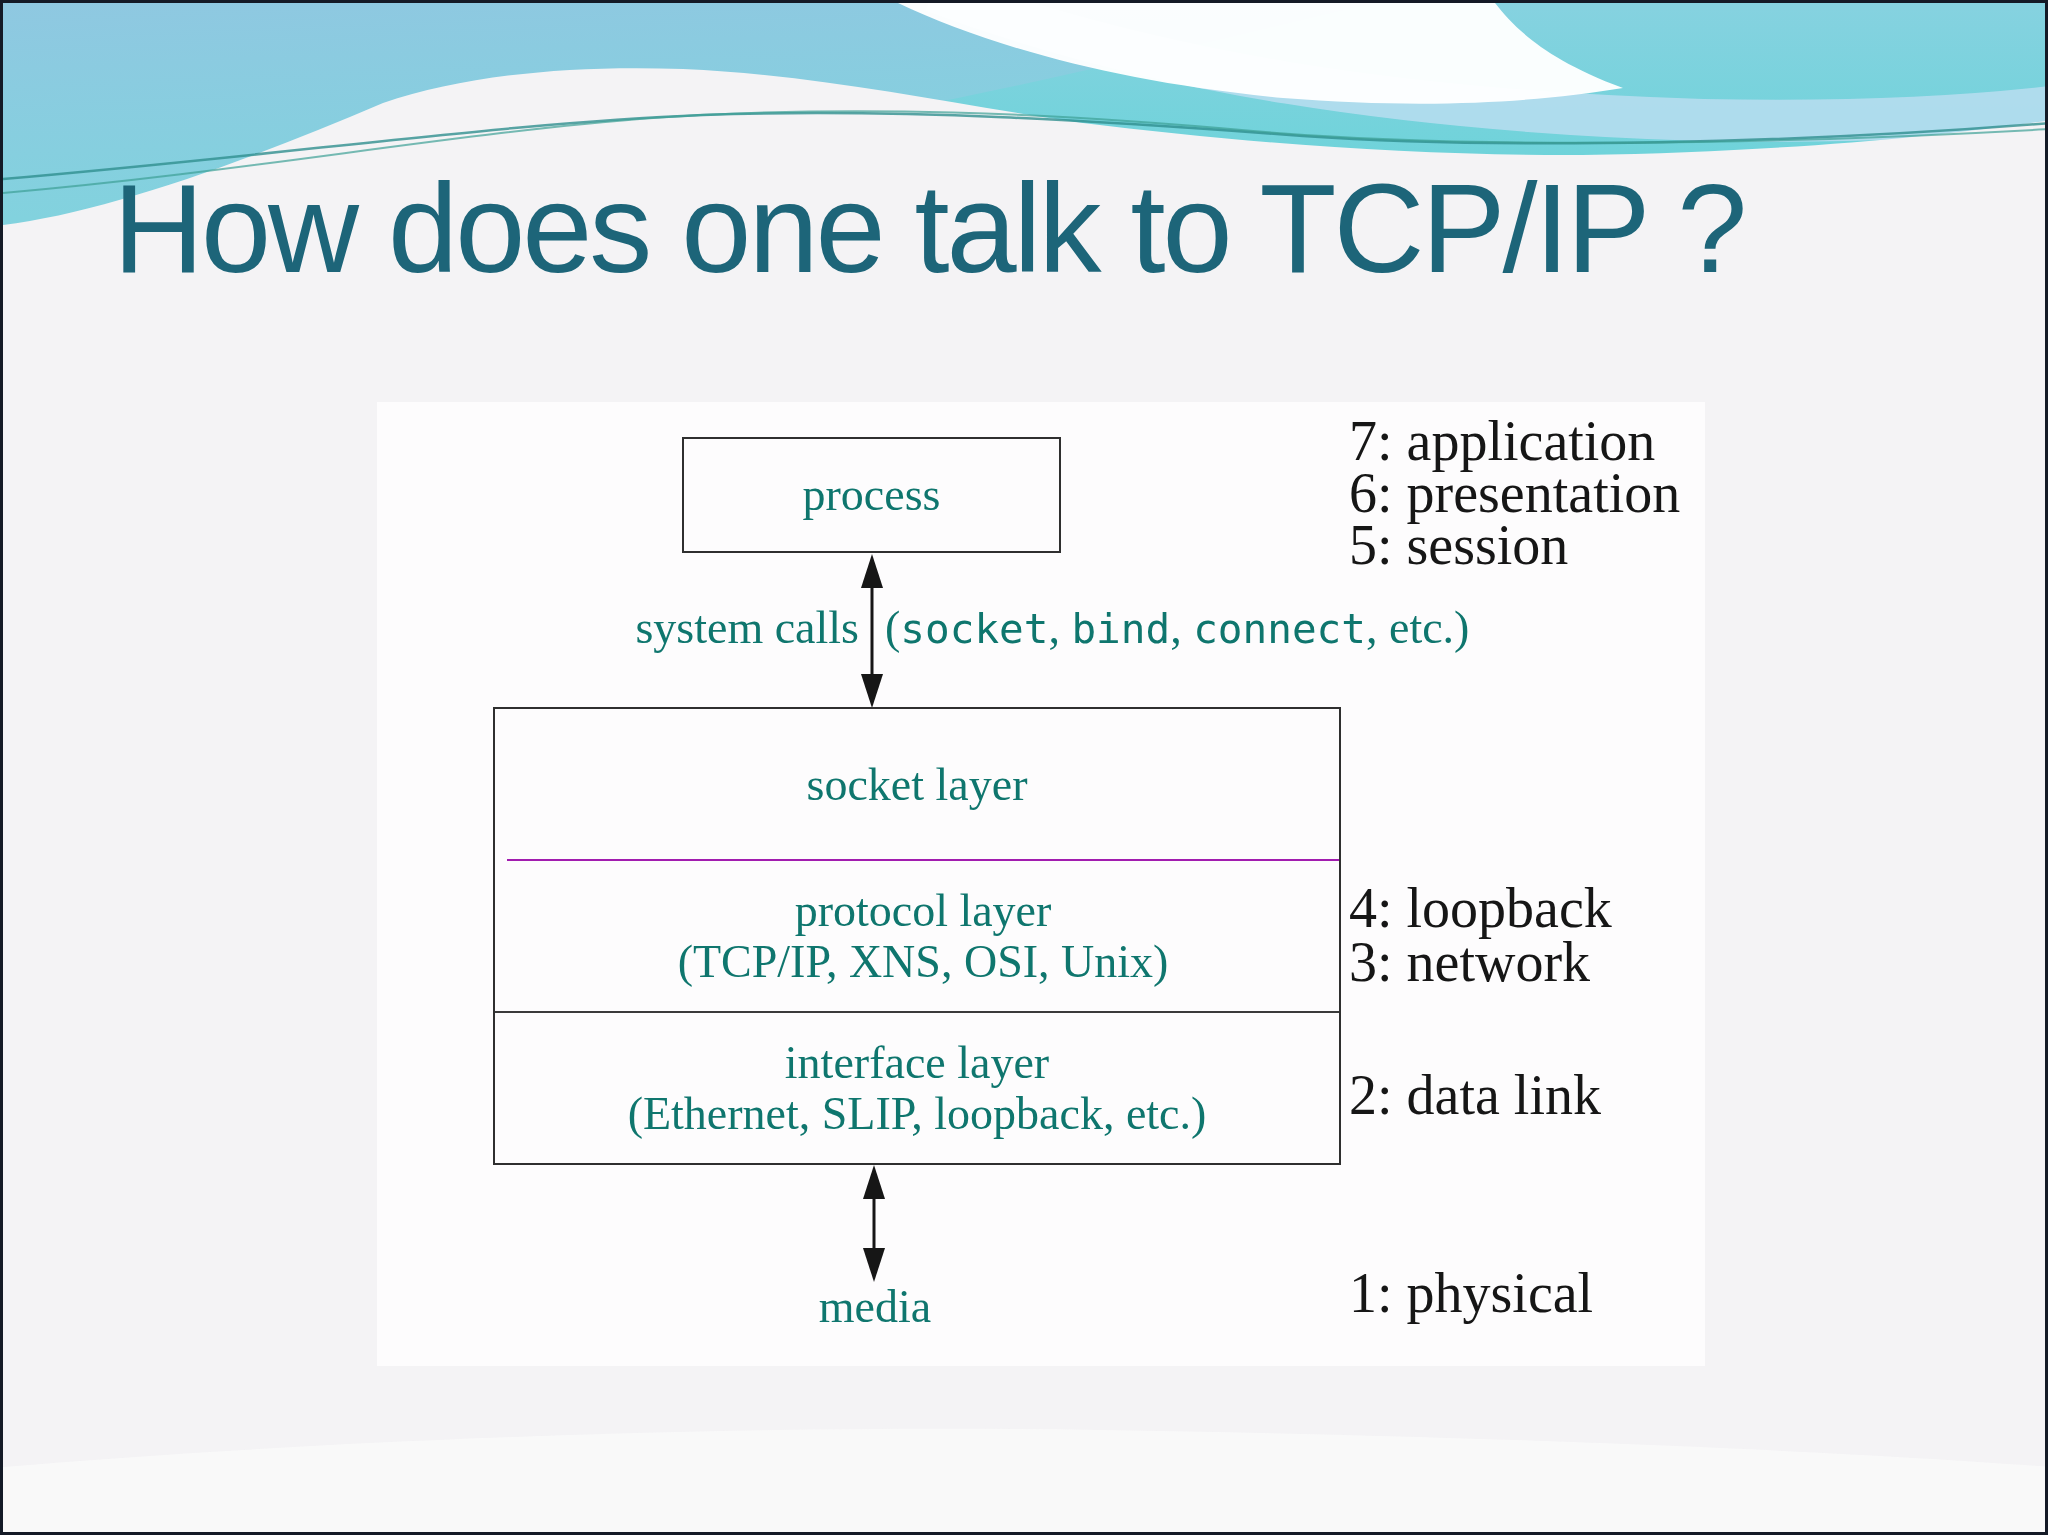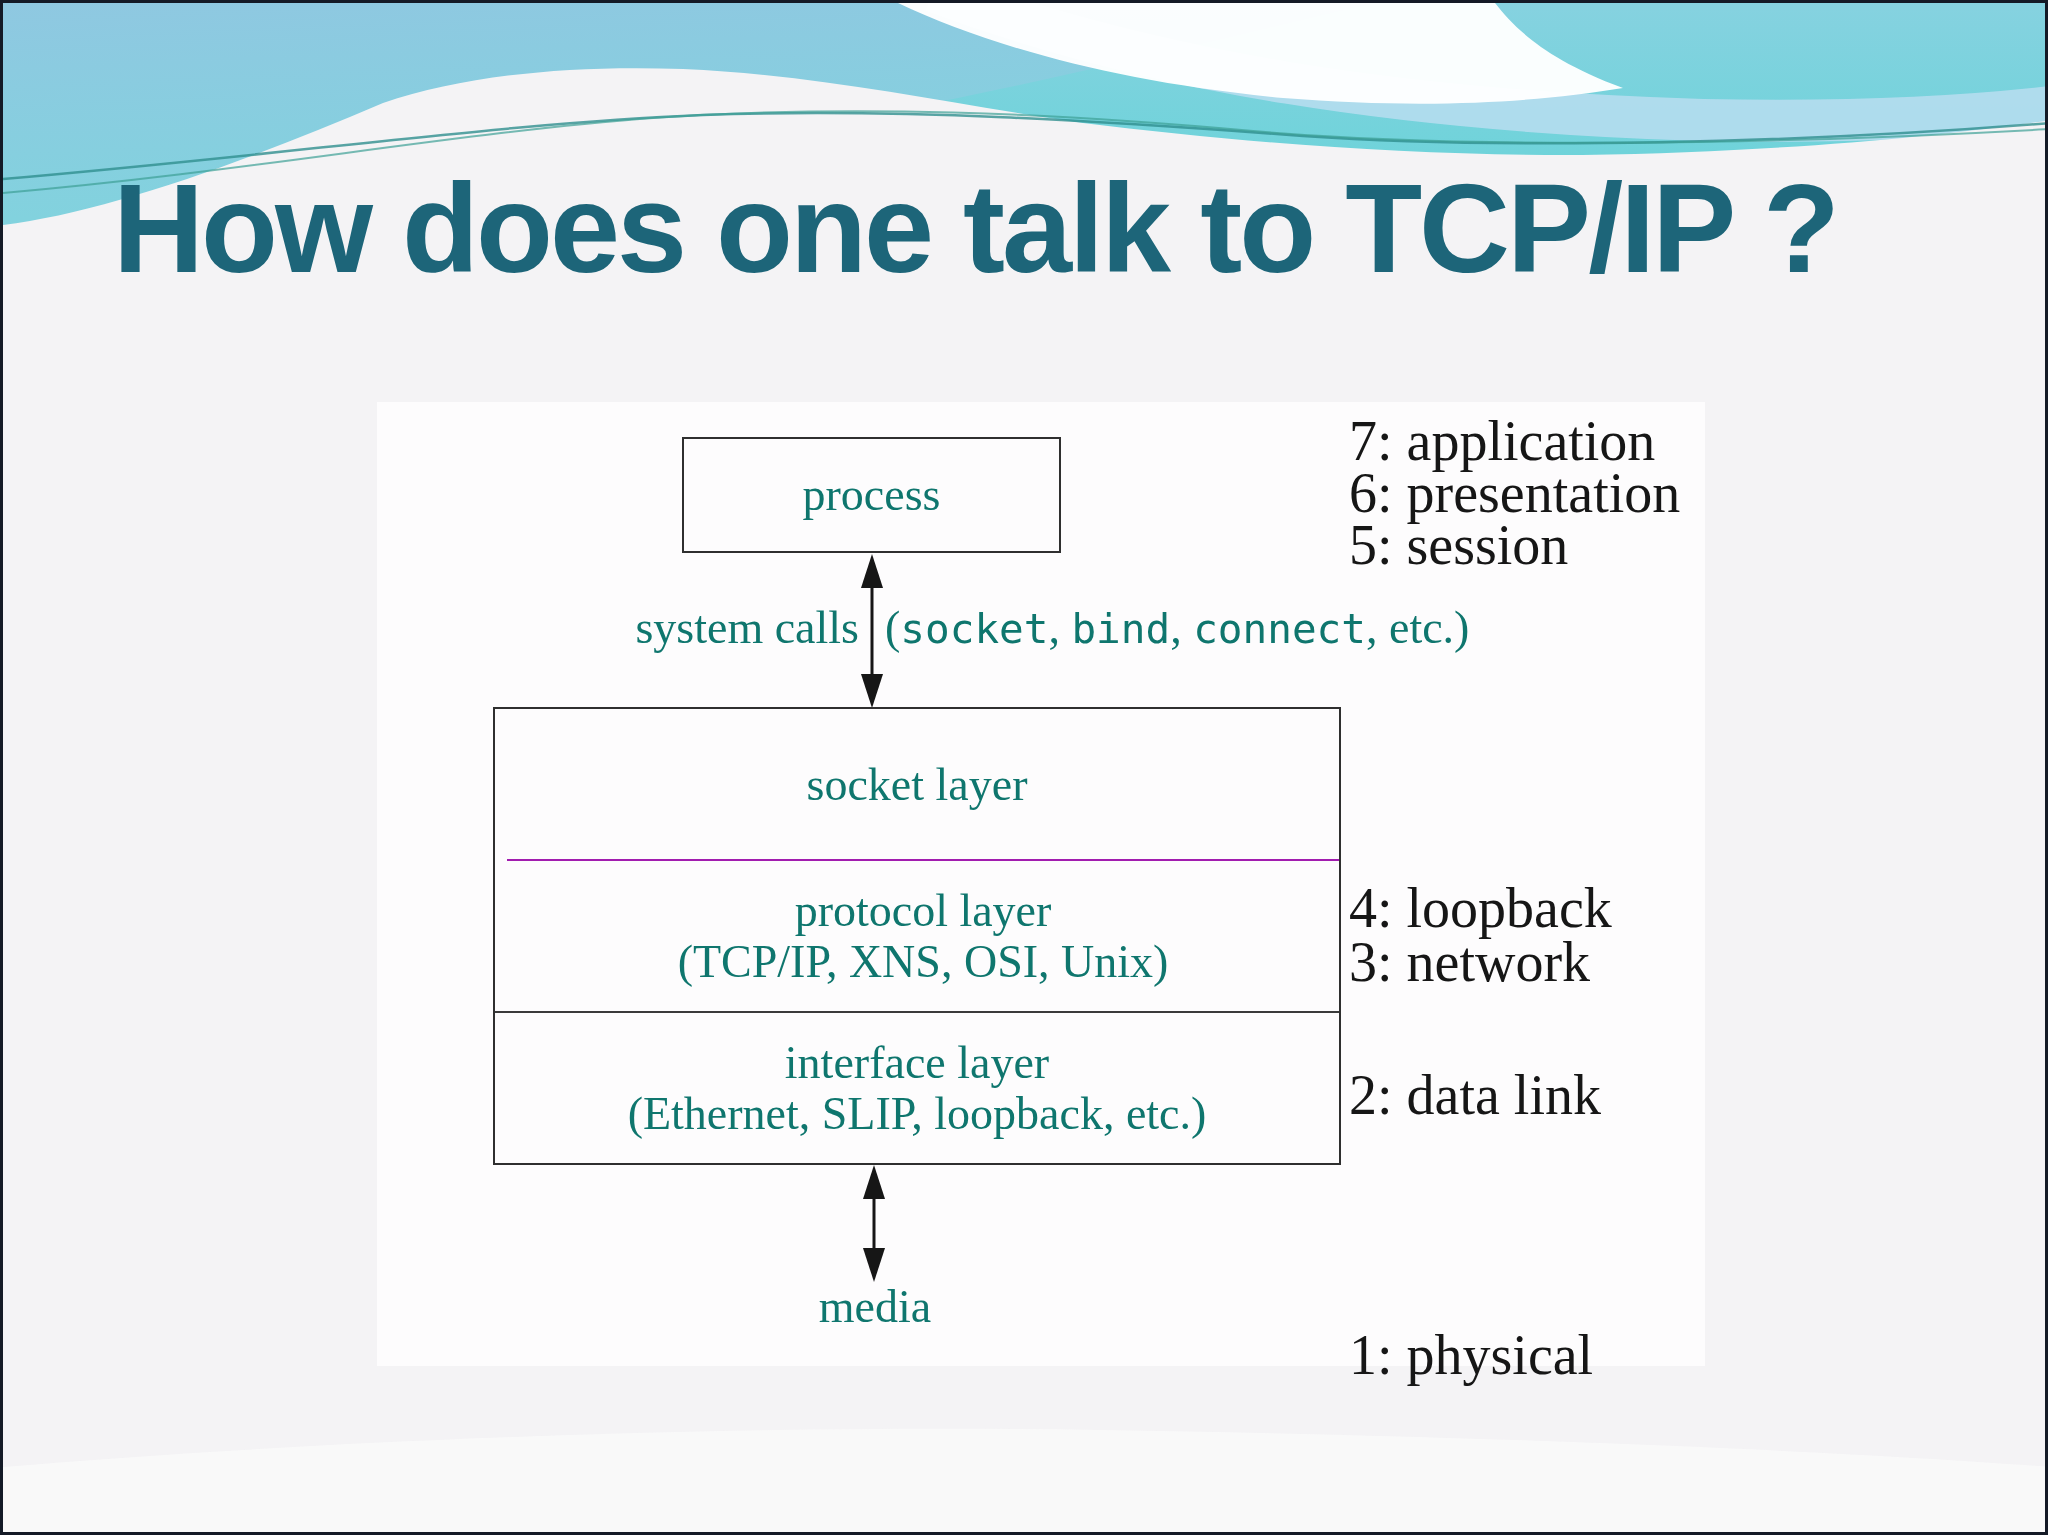--- a/index.html
+++ b/index.html
@@ -6,21 +6,21 @@
   .slide{
     position:relative;width:2048px;height:1535px;
     background:#f4f3f5;overflow:hidden;box-sizing:border-box;
     border:3px solid #141a26;
     font-family:"Liberation Serif",serif;color:#161616;
   }
   .hdr{position:absolute;left:0;top:0;width:2048px;height:340px;display:block;}
   .bot{position:absolute;left:0;bottom:0;width:2048px;height:150px;display:block;}
   .title{
     position:absolute;left:110px;top:160px;margin:0;
-    font-family:"Liberation Sans",sans-serif;font-weight:700;
+    font-family:"Liberation Sans",sans-serif;font-weight:400;
     font-size:126px;line-height:1.05;letter-spacing:-3px;
     color:#1d6579;white-space:nowrap;
   }
   .panel{
     position:absolute;left:374px;top:399px;width:1328px;height:964px;
     background:#fdfcfd;
   }
   .panel *{box-sizing:border-box;}
   .abs{position:absolute;}
   .dtext{font-size:46px;line-height:1.1;color:#0f766e;}
@@ -118,16 +118,16 @@
     <div class="abs" style="left:972px;top:13px;">
       <div class="rlabel">7: application</div>
       <div class="rlabel">6: presentation</div>
       <div class="rlabel">5: session</div>
     </div>
     <div class="abs" style="left:972px;top:479px;">
       <div class="rlabel mid">4: loopback</div>
       <div class="rlabel mid">3: network</div>
     </div>
     <div class="abs rlabel" style="left:972px;top:667px;">2: data link</div>
-    <div class="abs rlabel" style="left:972px;top:927px;">1: physical</div>
+    <div class="abs rlabel" style="left:972px;top:865px;">1: physical</div>
 
   </div>
 </div>
 
 </body></html>

